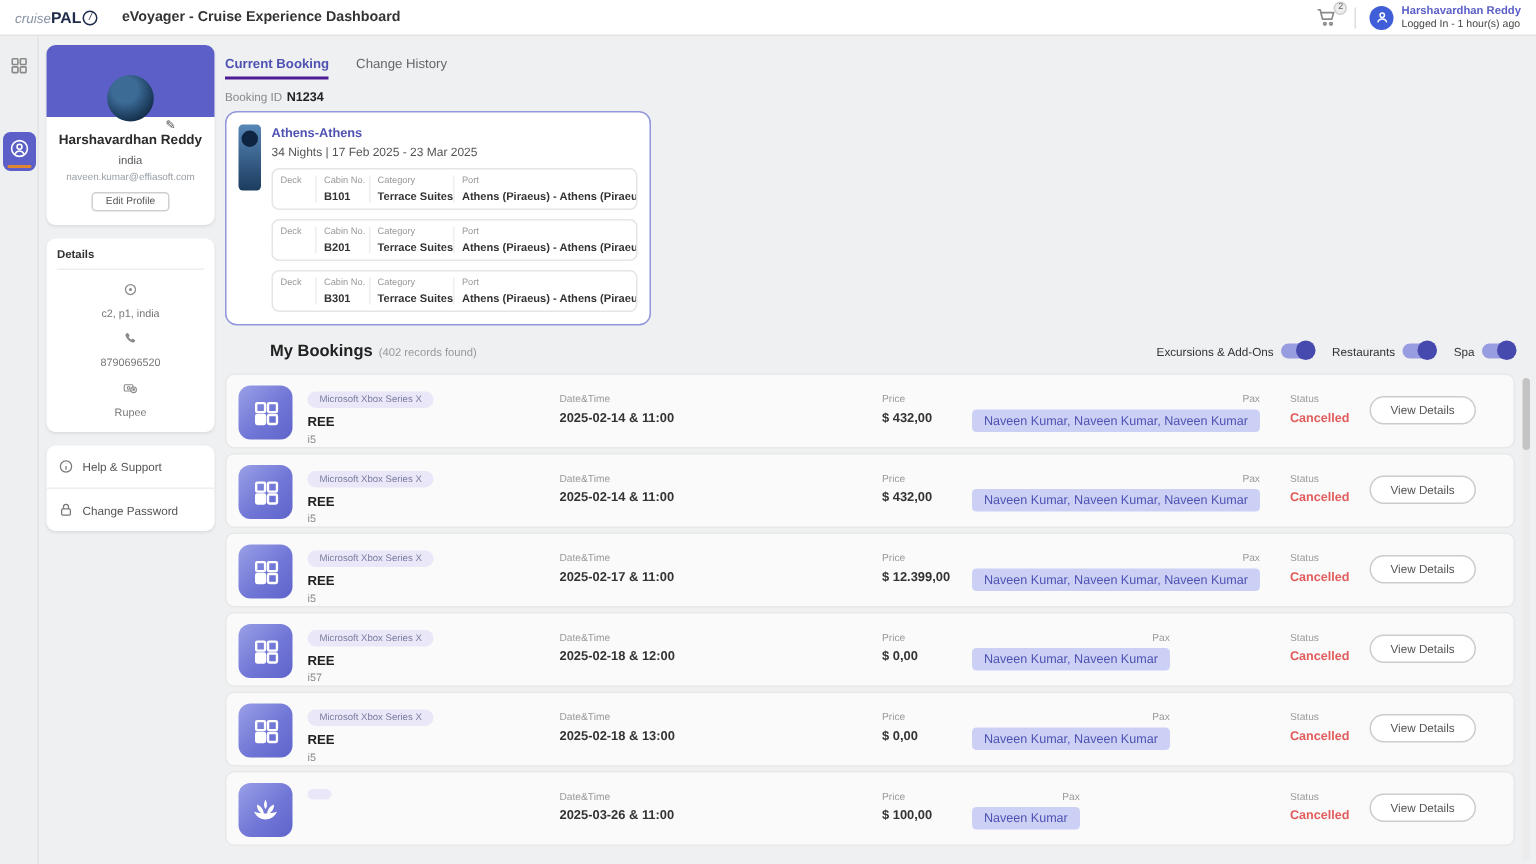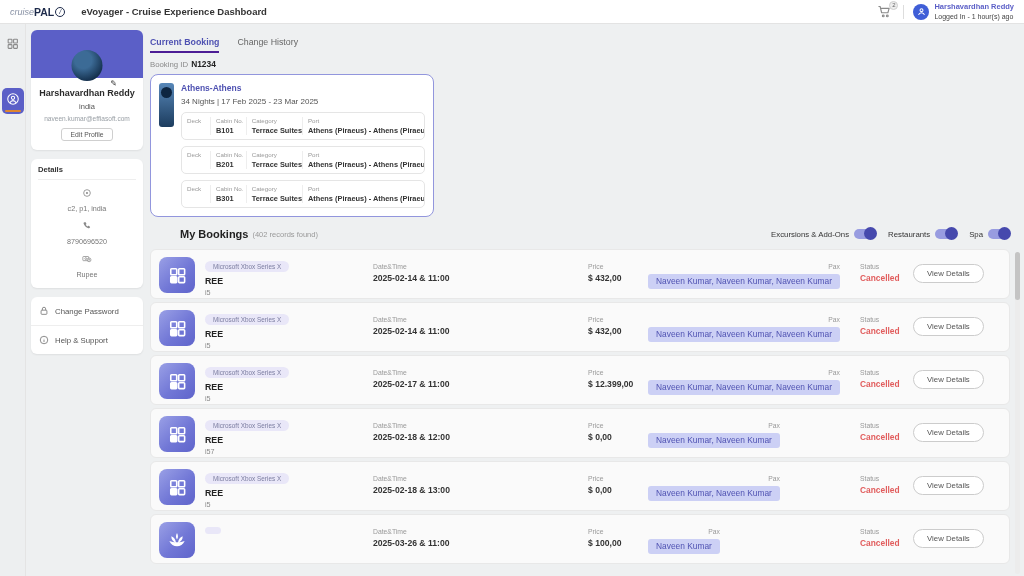--- a/index.html
+++ b/index.html
@@ -220,34 +220,34 @@
         </svg>
       </span>
       <span>Rupee</span>
     </div>
   </div>
 
   <div class="card actions-card">
     <div class="a-item">
       <span class="a-icon">
         <svg width="10" height="10" viewBox="0 0 24 24" fill="none" stroke="#777" stroke-width="2">
+          <circle cx="12" cy="12" r="9"></circle>
+            <path d="M12 11v6M12 7v.5"></path>
+        </svg>
+      </span>
+      <span>Help &amp; Support</span>
+    </div>
+    <div class="a-item">
+      <span class="a-icon">
+        <svg width="10" height="10" viewBox="0 0 24 24" fill="none" stroke="#777" stroke-width="2">
           <rect x="5" y="10" width="14" height="10" rx="2"></rect>
             <path d="M8 10V7a4 4 0 018 0v3"></path>
         </svg>
       </span>
       <span>Change Password</span>
-    </div>
-    <div class="a-item">
-      <span class="a-icon">
-        <svg width="10" height="10" viewBox="0 0 24 24" fill="none" stroke="#777" stroke-width="2">
-          <circle cx="12" cy="12" r="9"></circle>
-            <path d="M12 11v6M12 7v.5"></path>
-        </svg>
-      </span>
-      <span>Help &amp; Support</span>
     </div>
   </div>
 </div>
 
 <div class="main">
   <div class="tabs">
     <span class="tab active">Current Booking</span>
     <span class="tab inactive">Change History</span>
   </div>
   <div class="booking-id">

